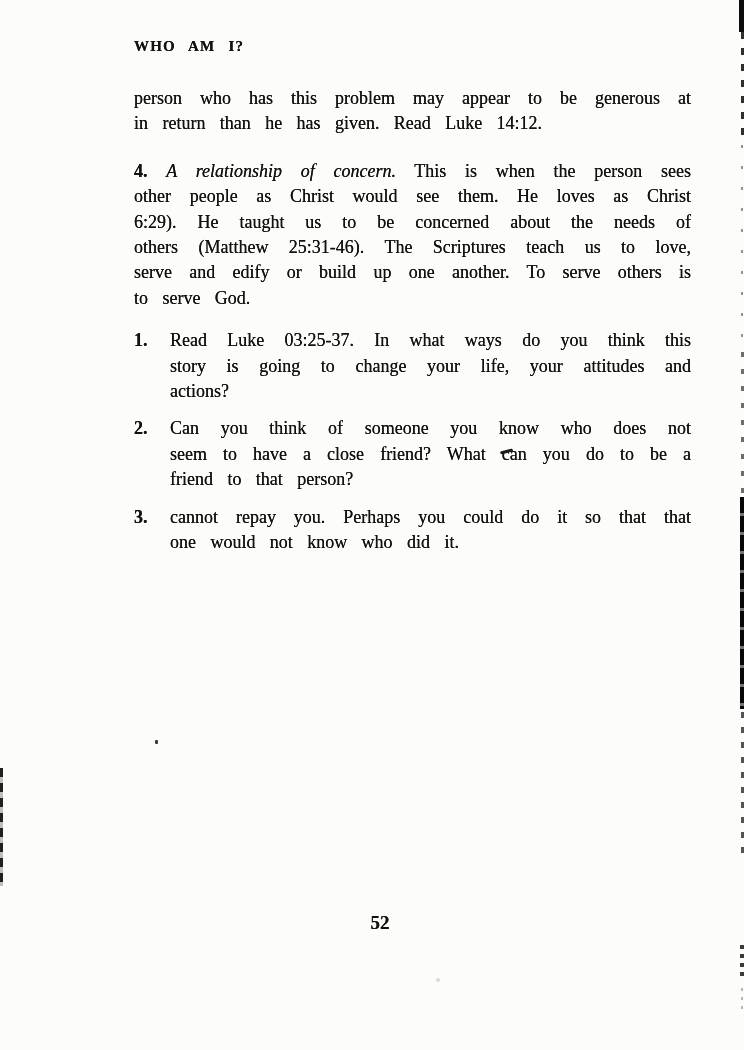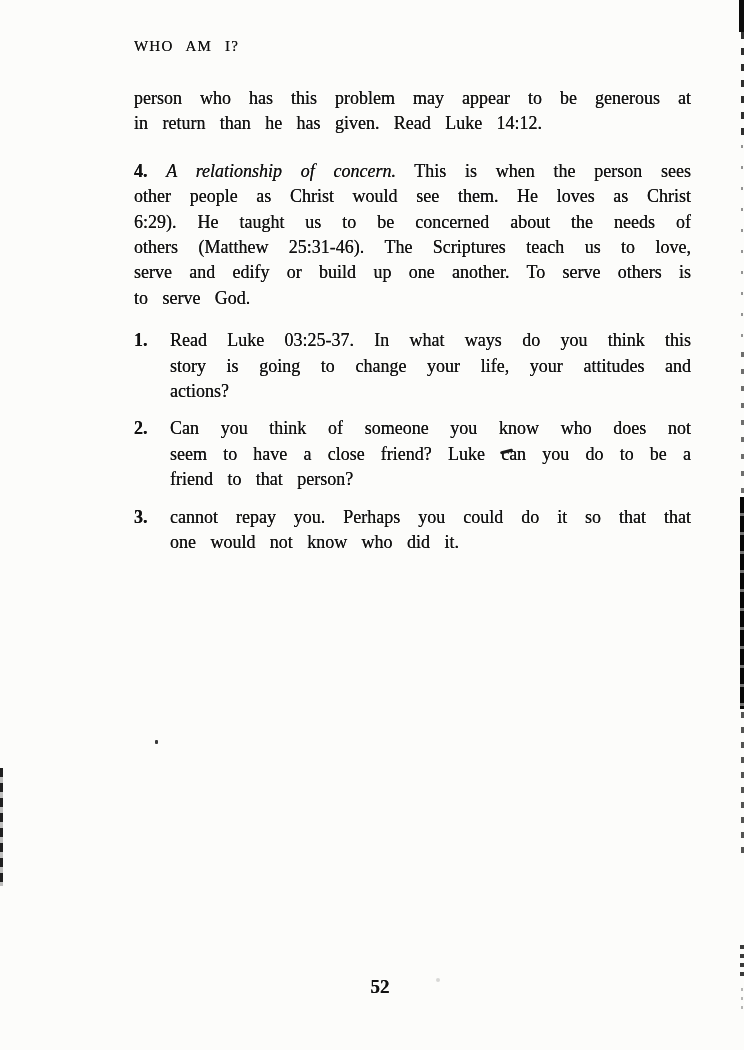--- a/index.html
+++ b/index.html
@@ -17,21 +17,21 @@
   
   .content {
     position: absolute;
     left: 134px;
     top: 38px;
     width: 557px;
   }
 
   .running-head {
     font-size: 15px;
-    font-weight: normal;
+    font-weight: bold;
     letter-spacing: 1.2px;
     word-spacing: 8px;
     line-height: 16px;
     text-shadow: 0 0 0.5px rgba(0,0,0,0.85);
   }
 
   .para { margin: 0; }
   .para.p-intro { margin-top: 32px; }
   .para.p-point { margin-top: 22px; }
 
@@ -71,21 +71,21 @@
     left: 0;
     top: 0;
     font-size: 18px;
     line-height: 25.4px;
     font-weight: bold;
     text-shadow: 0 0 0.55px rgba(0,0,0,0.9);
   }
 
   .folio {
     position: absolute;
-    top: 976px;
+    top: 912px;
     left: 0;
     width: 744px;
     box-sizing: border-box;
     padding-left: 16px;
     text-align: center;
     font-size: 19px;
     font-weight: bold;
     text-shadow: 0 0 0.5px rgba(0,0,0,0.85);
   }
 
@@ -150,21 +150,21 @@
     <div class="todo-item first">
       <span class="item-number">1.</span>
       <div class="line">Read Luke 03:25-37. In what ways do you think this</div>
       <div class="line">story is going to change your life, your attitudes and</div>
       <div class="line last">actions?</div>
     </div>
 
     <div class="todo-item">
       <span class="item-number">2.</span>
       <div class="line">Can you think of someone you know who does not</div>
-      <div class="line">seem to have a close friend? Luke can you do to be a</div>
+      <div class="line">seem to have a close friend? What can you do to be a</div>
       <div class="line last">friend to that person?</div>
     </div>
 
     <div class="todo-item">
       <span class="item-number">3.</span>
       <div class="line">cannot repay you. Perhaps you could do it so that that</div>
       <div class="line last">one would not know who did it.</div>
     </div>
 
   </div>

